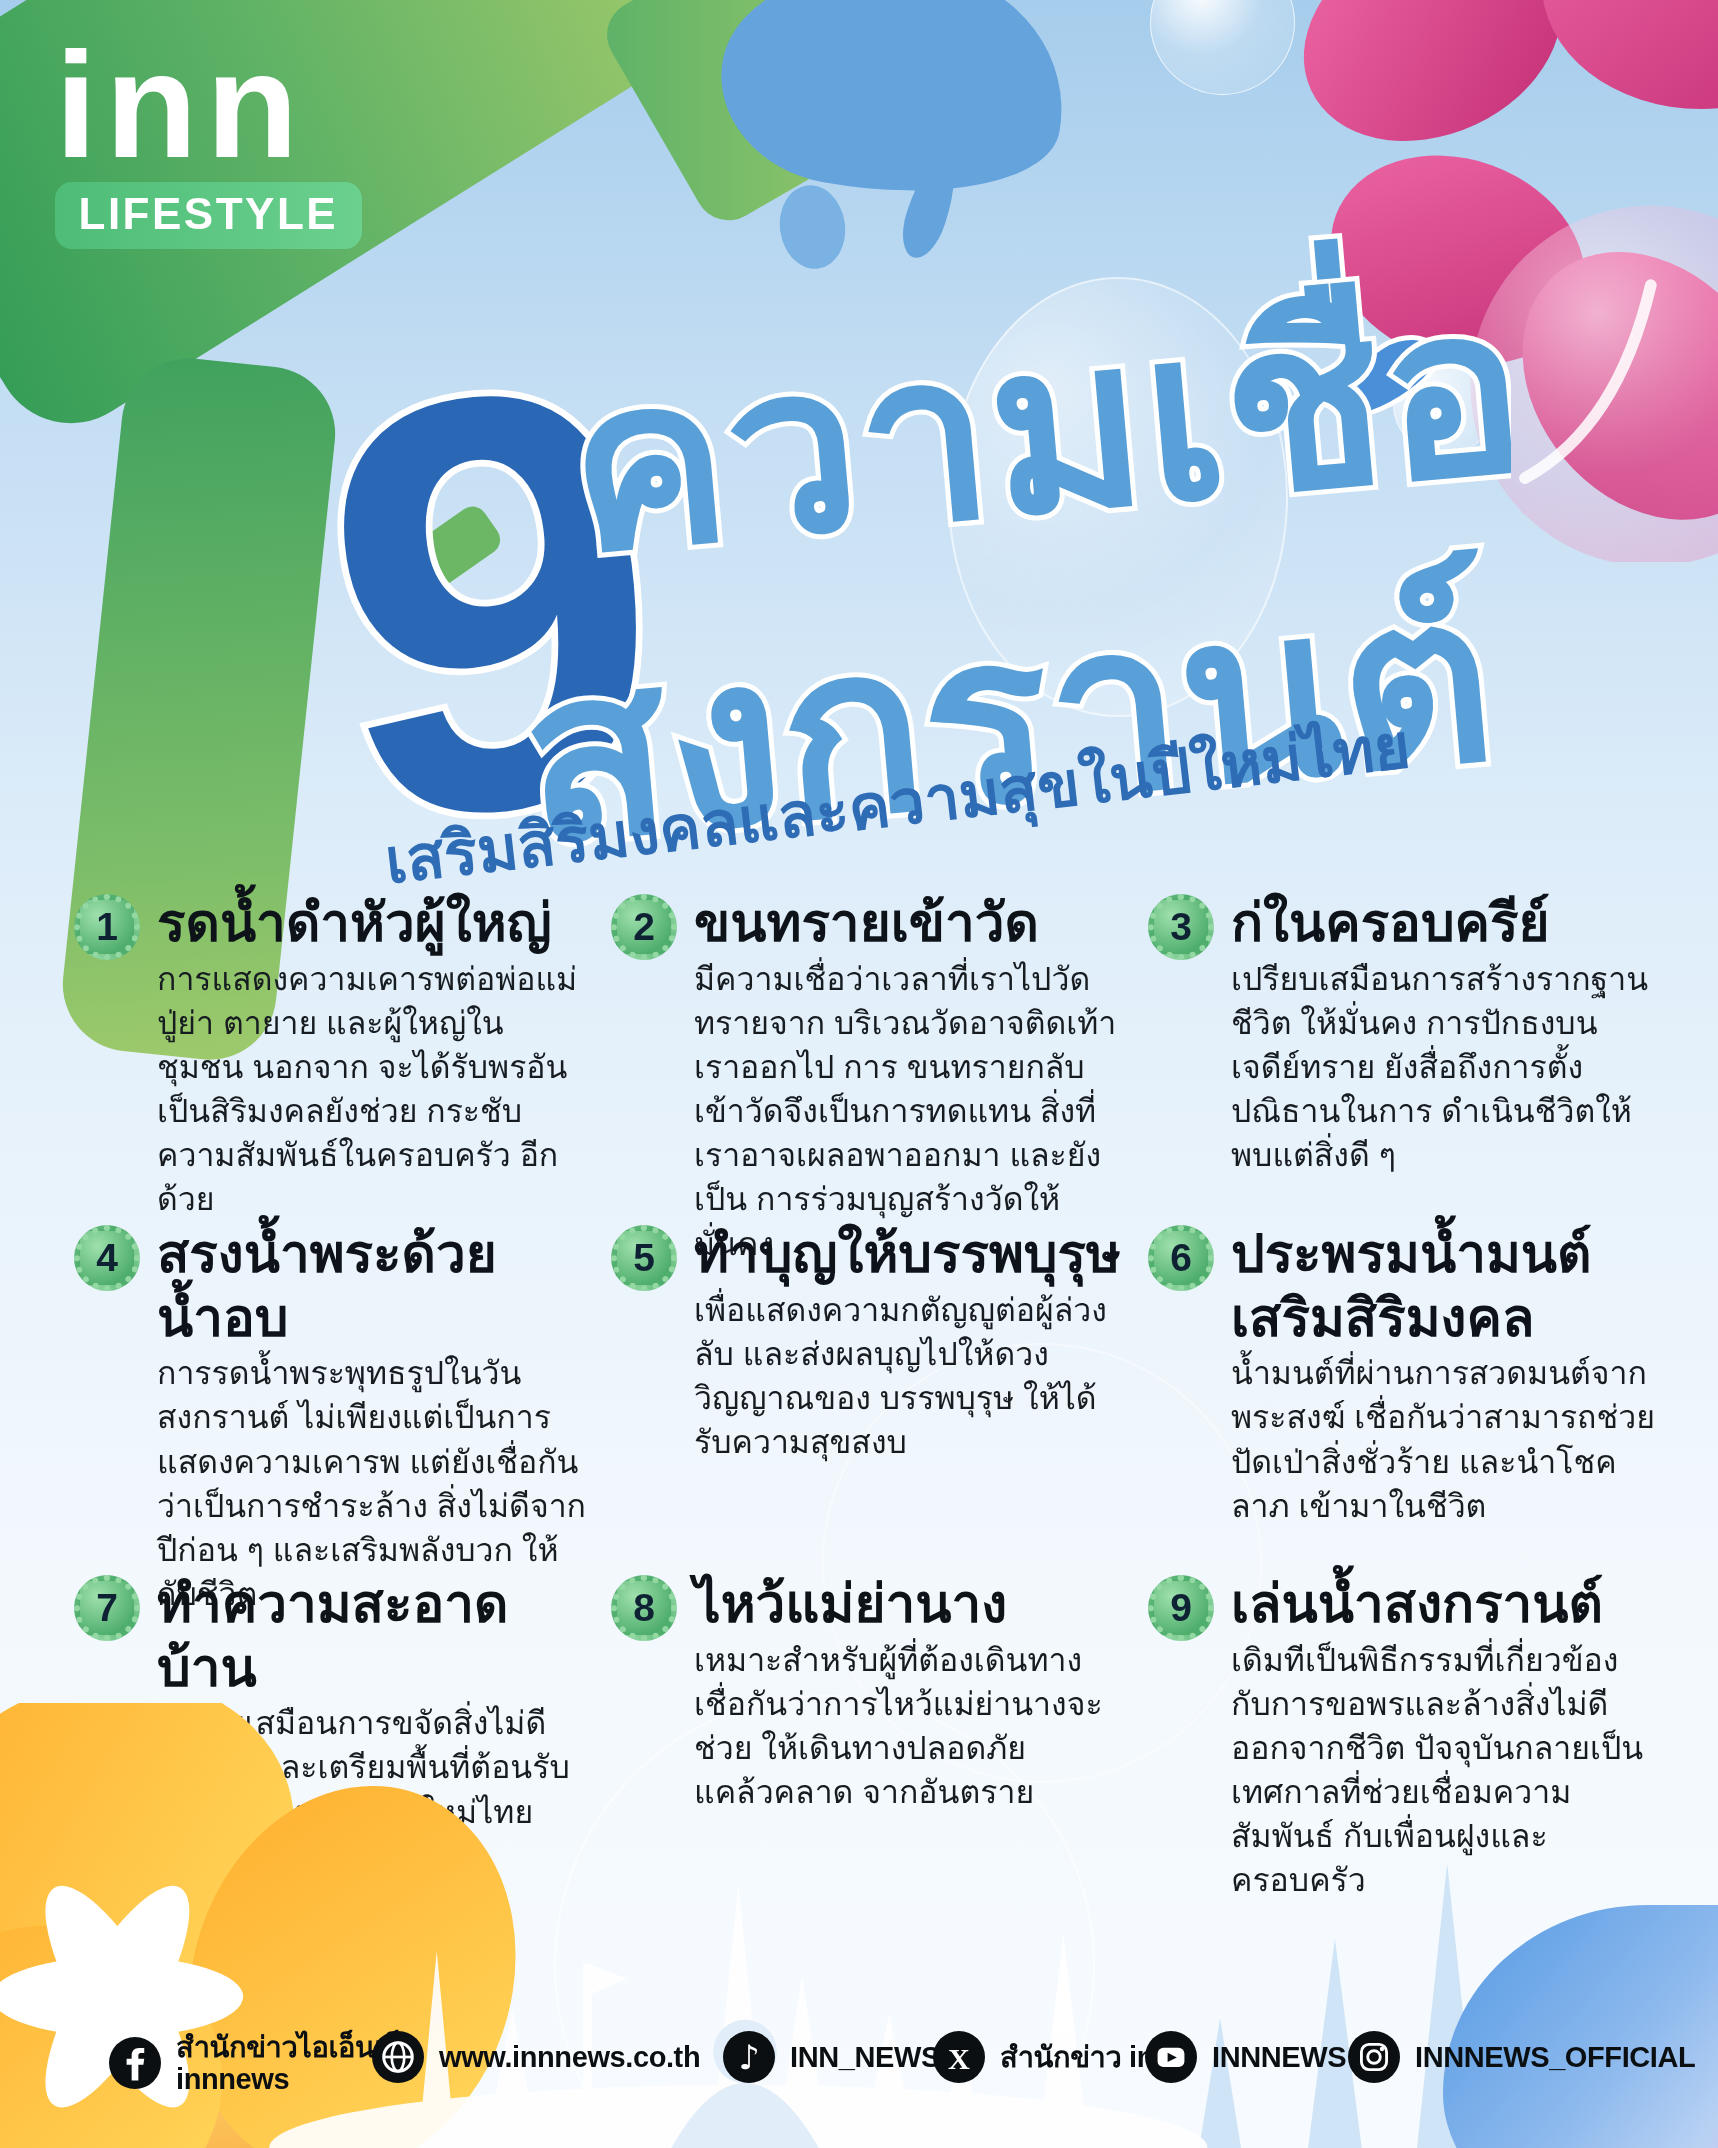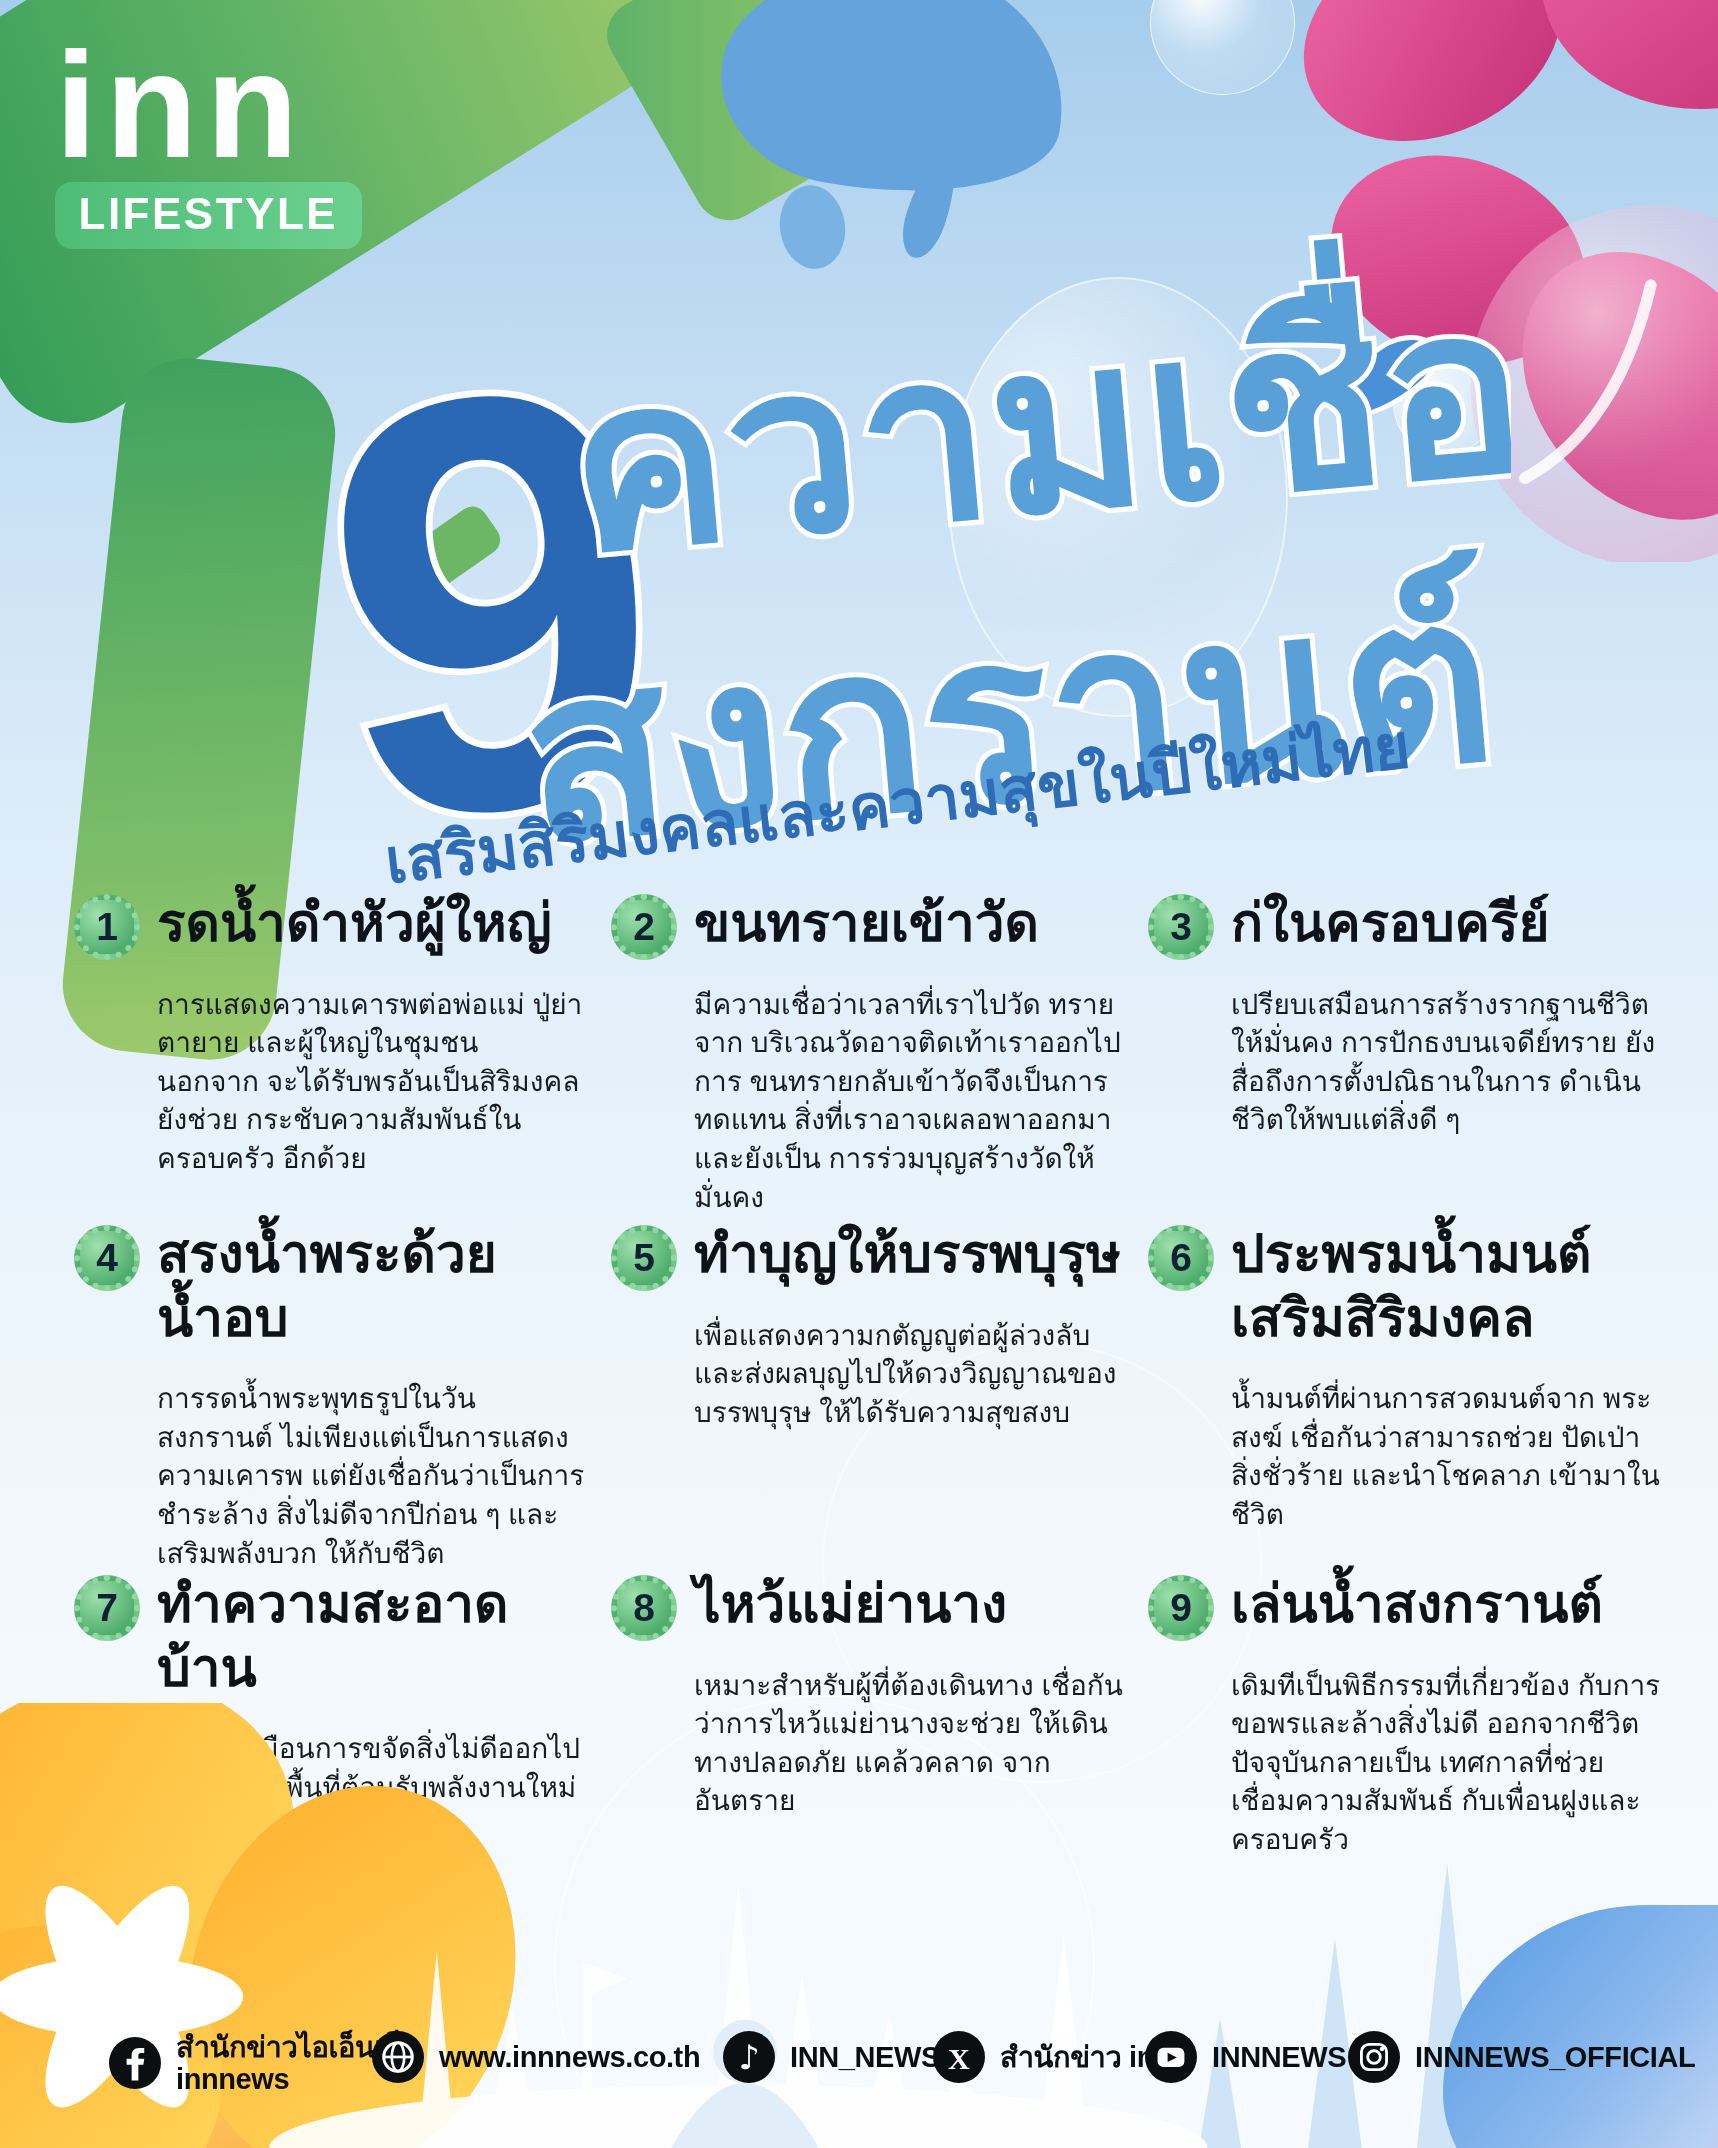--- a/index.html
+++ b/index.html
@@ -65,21 +65,21 @@
     font-size:62px;font-weight:700;color:#2e6cb6;letter-spacing:0;}
 
   
   .item{position:absolute;width:514px;display:flex;gap:17px;align-items:flex-start;}
   .badge{flex:0 0 auto;width:54px;height:54px;margin-top:3.4px;border-radius:50%;
     background:radial-gradient(circle at 32% 28%,#9fe0ad,#4fae6d 75%);
     border:6.7px dotted #93d8a3;display:flex;align-items:center;justify-content:center;}
   .badge span{font-size:39px;font-weight:700;color:#0e2233;}
   .itxt{flex:1 1 auto;}
   .ih{font-size:53px;font-weight:700;color:#0d1318;line-height:1.2;}
-  .ib{margin-top:31px;font-size:28px;color:#171c21;line-height:1.38;overflow-wrap:break-word;}
+  .ib{margin-top:2px;font-size:32px;color:#171c21;line-height:1.38;overflow-wrap:break-word;}
   .c1{left:74px;}  .c2{left:611px;}  .c3{left:1148px;}
   .r1{top:891px;} .r2{top:1222px;}  .r3{top:1572px;}
 
   
   .fentry{position:absolute;top:2031px;display:flex;align-items:center;gap:15px;}
   .ficon{width:52px;height:52px;flex:0 0 auto;}
   .flabel{font-size:29px;font-weight:700;color:#0b0f12;line-height:1.12;letter-spacing:-0.4px;}
   .f-fb{left:109px;} .f-web{left:372px;} .f-tt{left:723px;}
   .f-x{left:933px;} .f-yt{left:1145px;} .f-ig{left:1348px;}
 </style>

